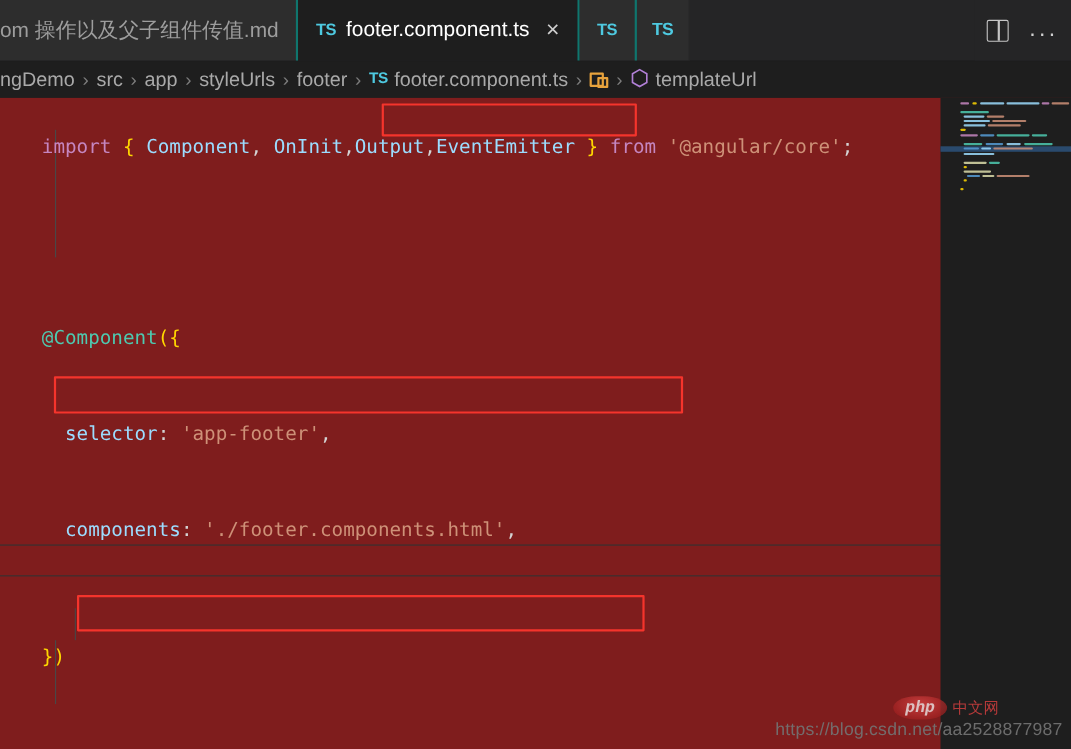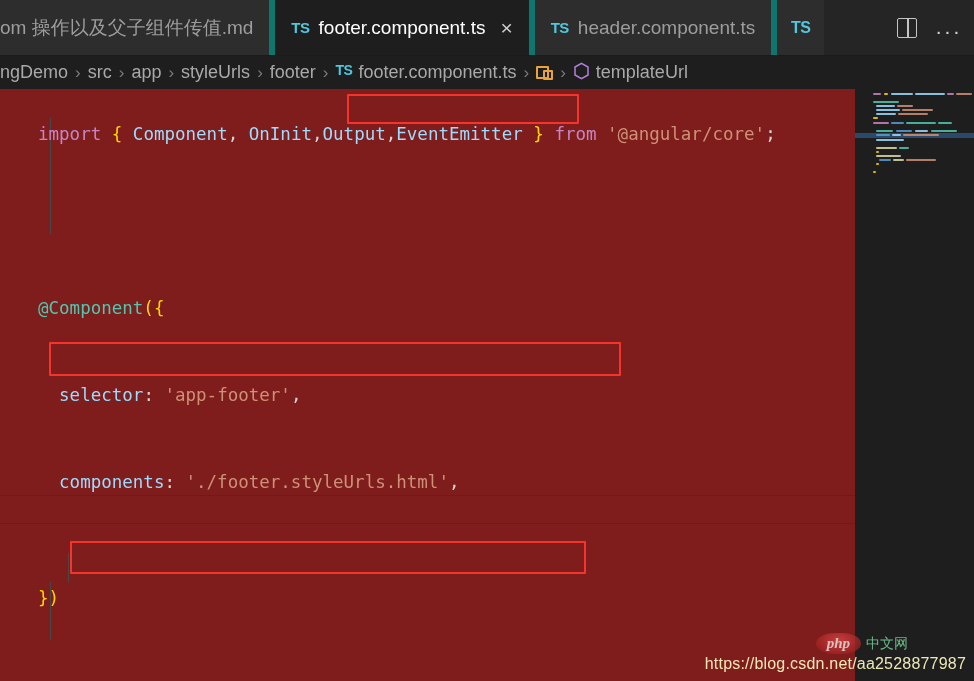--- a/index.html
+++ b/index.html
@@ -17,21 +17,21 @@
     height: 56px; background: #252526;
     border-bottom: 1px solid #1b1b1b;
   }
   .tab {
     display: flex; align-items: center; gap: 9px;
     padding: 16px 16px;
     background: #2d2d2d;
     color: #9d9d9d;
     font-size: 19px;
     white-space: nowrap;
-    border-right: 6px solid #0f766e;
+    border-right: 2px solid #0f766e;
     position: relative;
   }
   .tab.active { background: #1e1e1e; color: #ffffff; }
   .tab.first { padding-left: 0; }
   .tab .ts-badge {
     color: #4ec9e0; font-size: 15px; font-weight: bold;
     letter-spacing: -0.5px;
   }
   .tab .tabname { font-size: 19px; }
   .tab .closebtn {
@@ -140,57 +140,56 @@
 
   
   .vscroll {
     position: absolute; top: 0; right: 0; width: 14px; height: 100%;
     background: transparent;
   }
 
   
   .wm-url {
     position: absolute; right: 8px; bottom: 8px;
-    color: #fef9c3; font-size: 16px;
+    color: #737373; font-size: 16px;
     font-family: "Liberation Sans", sans-serif;
     opacity: .92; letter-spacing: .2px;
   }
   .wm-php {
     position: absolute; right: 66px; bottom: 27px;
     display: flex; align-items: center; gap: 5px;
     opacity: .72;
   }
   .wm-php .pill {
     background: radial-gradient(ellipse at 50% 35%, #e04a4a, #8d1414);
     color: #fff; font-style: italic; font-weight: bold;
     font-size: 15px; padding: 2px 11px; border-radius: 50%/60%;
-    font-family: Liberation Serif, serif;
-  }
-  .wm-php .cn { color: #86efac; font-size: 14px; }
+    font-family: Liberation Mono, monospace;
+  }
+  .wm-php .cn { color: #ef4444; font-size: 14px; }
 </style>
 </head>
 <body>
 
 <div id="app">
 
   <div class="tabbar">
 
     <div class="tab first">
       <span class="tabname">om 操作以及父子组件传值.md</span>
     </div>
 
     <div class="tab active">
       <span class="ts-badge">TS</span>
       <span class="tabname">footer.component.ts</span>
       <span class="closebtn">×</span>
     </div>
 
     <div class="tab">
       <span class="ts-badge">TS</span>
-      <span class="tabname">header.component.ts</span>
     </div>
 
     <div class="tab-ts-only">
       <span>TS</span>
     </div>
 
     <div class="tabbar-actions">
       <div class="act-btn">
         <span class="split-icon"></span>
       </div>
@@ -257,21 +256,21 @@
 
     <div class="code">
 <div class="ln"><span class="t-kw">import</span><span class="t-punct"> </span><span class="t-brace-y">{</span><span class="t-punct"> </span><span class="t-var">Component</span><span class="t-punct">, </span><span class="t-var">OnInit</span><span class="t-punct">,</span><span class="t-var">Output</span><span class="t-punct">,</span><span class="t-var">EventEmitter</span><span class="t-punct"> </span><span class="t-brace-y">}</span><span class="t-punct"> </span><span class="t-kw">from</span><span class="t-punct"> </span><span class="t-str">'@angular/core'</span><span class="t-punct">;</span></div>
 
 <div class="ln"></div>
 
 <div class="ln"><span class="t-deco">@Component</span><span class="t-brace-y">({</span></div>
 
 <div class="ln"><span>  </span><span class="t-var">selector</span><span class="t-punct">: </span><span class="t-str">'app-footer'</span><span class="t-punct">,</span></div>
 
-<div class="ln"><span>  </span><span class="t-var">components</span><span class="t-punct">: </span><span class="t-str">'./footer.styleUrls.html'</span><span class="t-punct">,</span></div>
+<div class="ln"><span>  </span><span class="t-var">components</span><span class="t-punct">: </span><span class="t-str">'./footer.components.html'</span><span class="t-punct">,</span></div>
 
 
 <div class="ln"><span class="t-brace-y">})</span></div>
 
 
 
 
 
 
 

